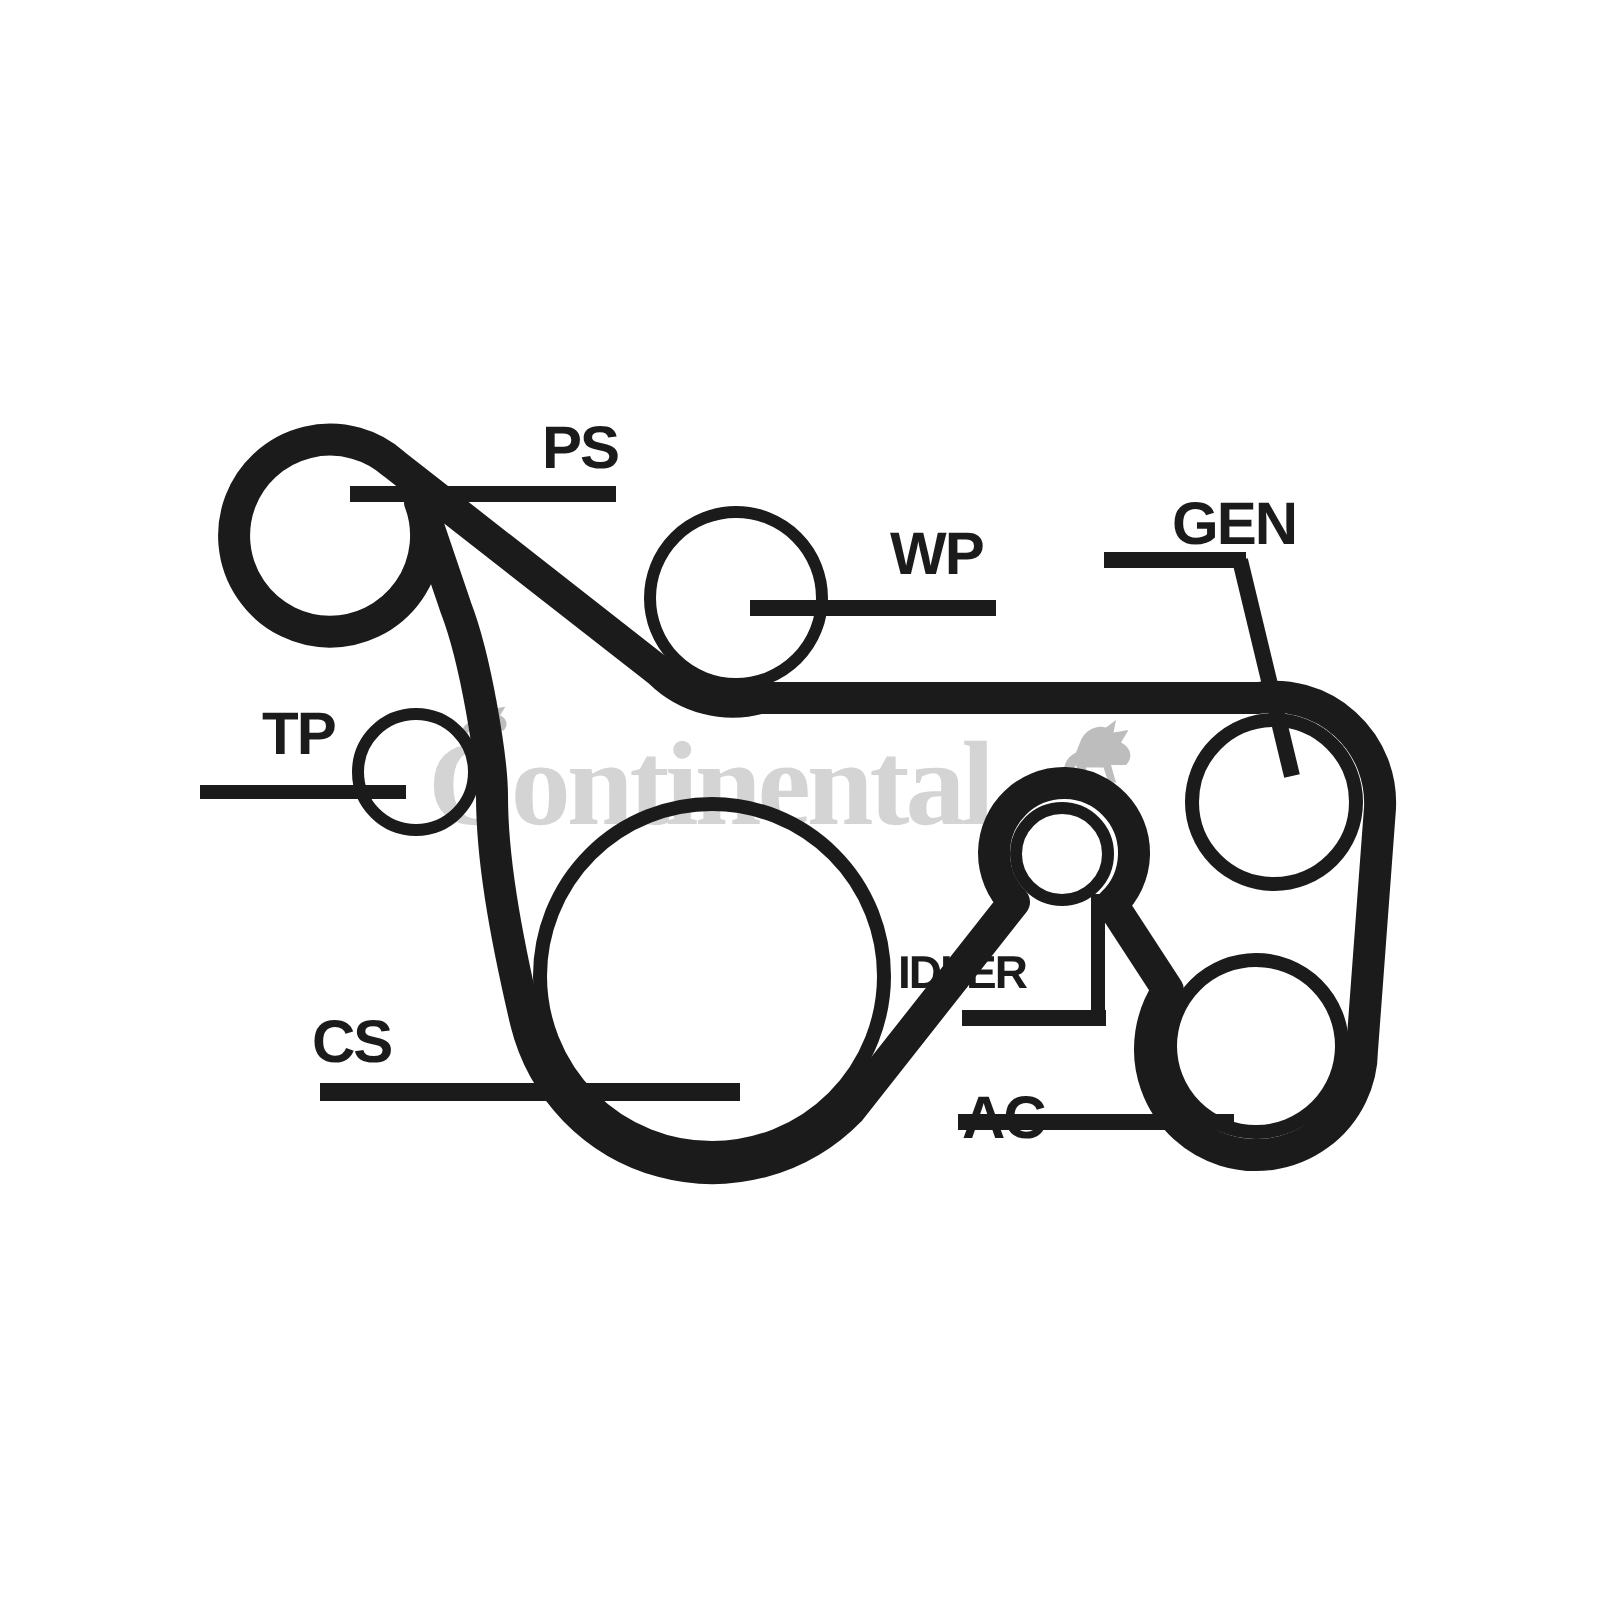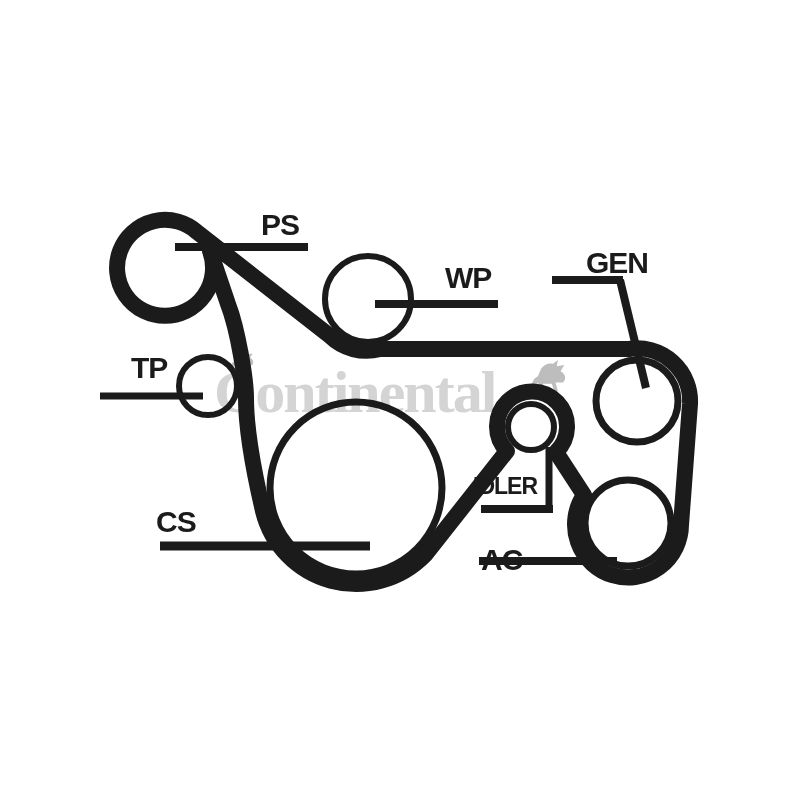--- a/index.html
+++ b/index.html
@@ -94,21 +94,21 @@
     <line class="leader" x1="375" y1="304" x2="498" y2="304" stroke-width="8"></line>
     <line class="leader" x1="552" y1="280" x2="623" y2="280" stroke-width="8"></line>
     <line class="leader" x1="620" y1="280" x2="646" y2="388" stroke-width="8"></line>
     <line class="leader" x1="100" y1="396" x2="203" y2="396" stroke-width="7"></line>
     <line class="leader" x1="160" y1="546" x2="370" y2="546" stroke-width="9"></line>
     <line class="leader" x1="481" y1="509" x2="553" y2="509" stroke-width="8"></line>
     <line class="leader" x1="549" y1="447" x2="549" y2="512" stroke-width="7"></line>
     <line class="leader" x1="479" y1="561" x2="617" y2="561" stroke-width="8"></line>
   </svg>
 
-  <div class="plabel" style="left:261px;top:210px;">PS</div>
+  <div class="plabel" style="left:271px;top:210px;">PS</div>
   <div class="plabel" style="left:445px;top:263px;">WP</div>
   <div class="plabel" style="left:562px;top:248px;margin-left:24px;">GEN</div>
   <div class="plabel" style="left:103px;top:353px;margin-left:28px;">TP</div>
   <div class="plabel" style="left:156px;top:507px;text-align:right;">CS</div>
-  <div class="plabel small" style="left:473px;top:475px;">IDLER</div>
+  <div class="plabel small" style="left:449px;top:475px;">IDLER</div>
   <div class="plabel" style="left:481px;top:545px;">AC</div>
 
 </div>
 
 </body></html>

